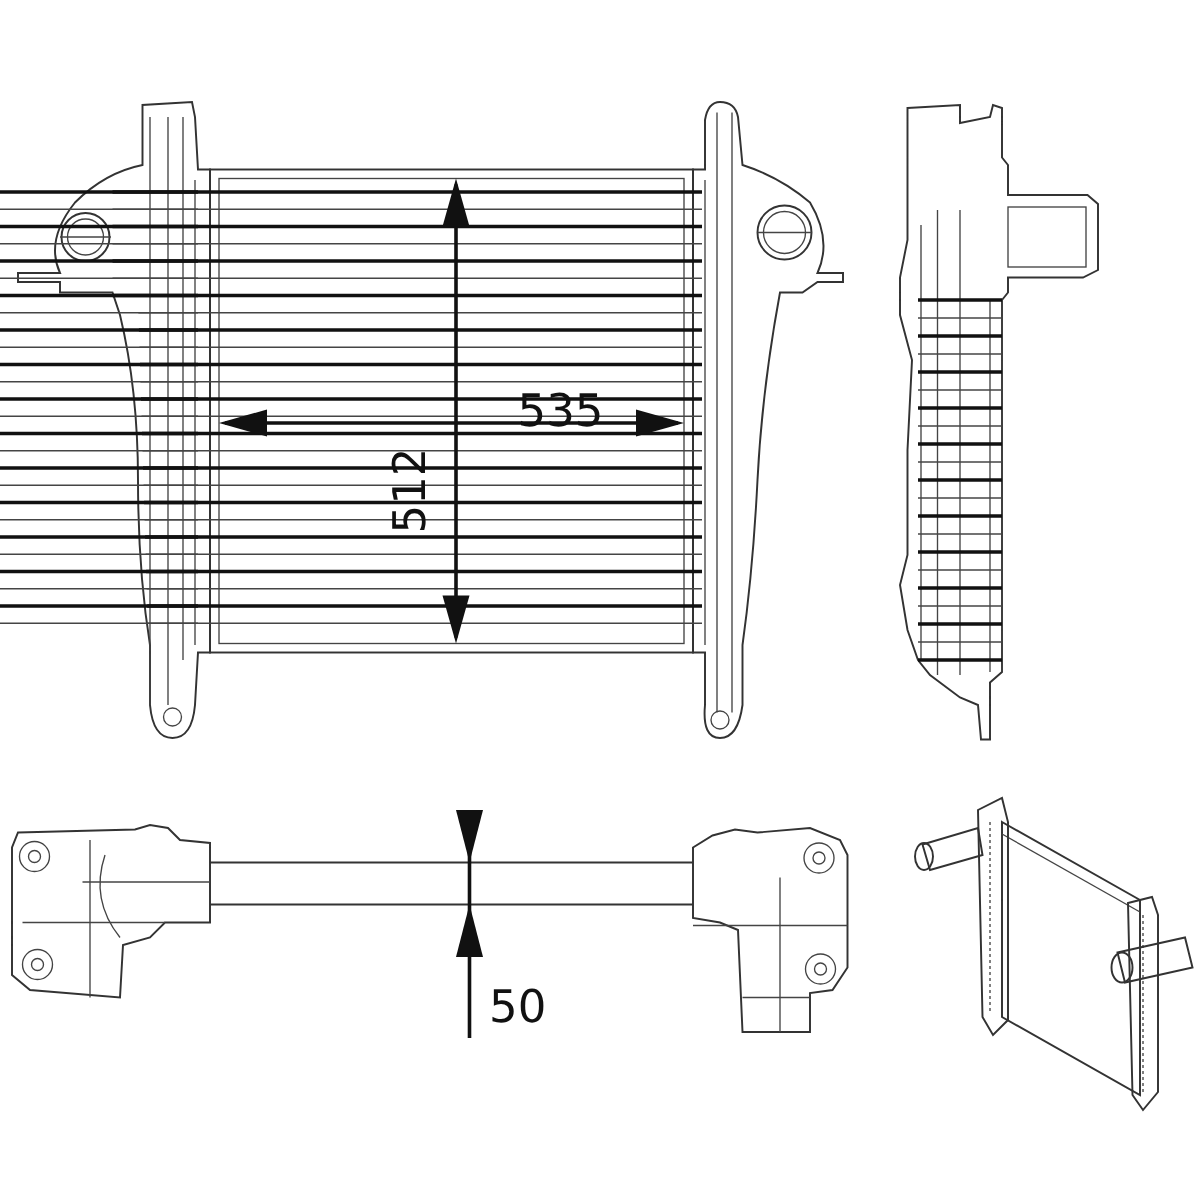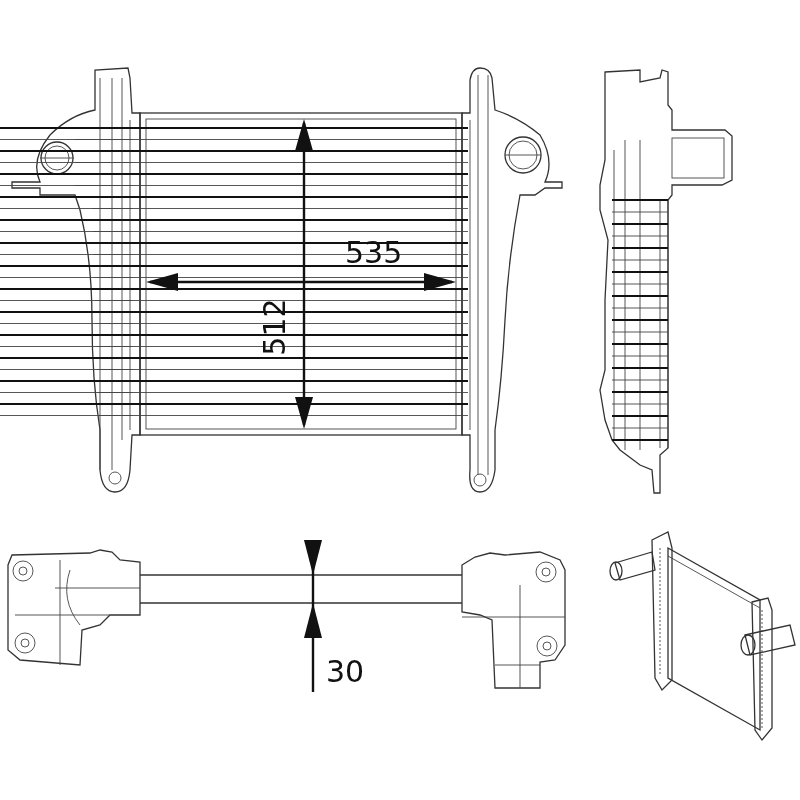--- a/index.html
+++ b/index.html
@@ -191,16 +191,16 @@
       <ellipse cx="616" cy="571" rx="6" ry="9" class="ln"></ellipse>
 
       <path class="ln" d="M752,602 L768,598 L772,610 L772,728 L762,740 L755,730 Z"></path>
       <line x1="762" y1="610" x2="762" y2="728" class="lnt" stroke-dasharray="2,2"></line>
 
       <path class="ln" d="M745,635 L790,625 L795,645 L750,655 Z"></path>
       <ellipse cx="748" cy="645" rx="7" ry="10" class="ln"></ellipse>
     </g>
   </svg>
 
-  <div class="dimlabel" style="left:345px; top:238px;">535</div>
+  <div class="dimlabel" style="left:345px; top:260px;">535</div>
   <div class="dimlabel" style="left:246px; top:312px; transform: rotate(-90deg); transform-origin: center;">512</div>
-  <div class="dimlabel" style="left:326px; top:657px;">30</div>
+  <div class="dimlabel" style="left:326px; top:657px;">50</div>
 </div>
 
 </body></html>

